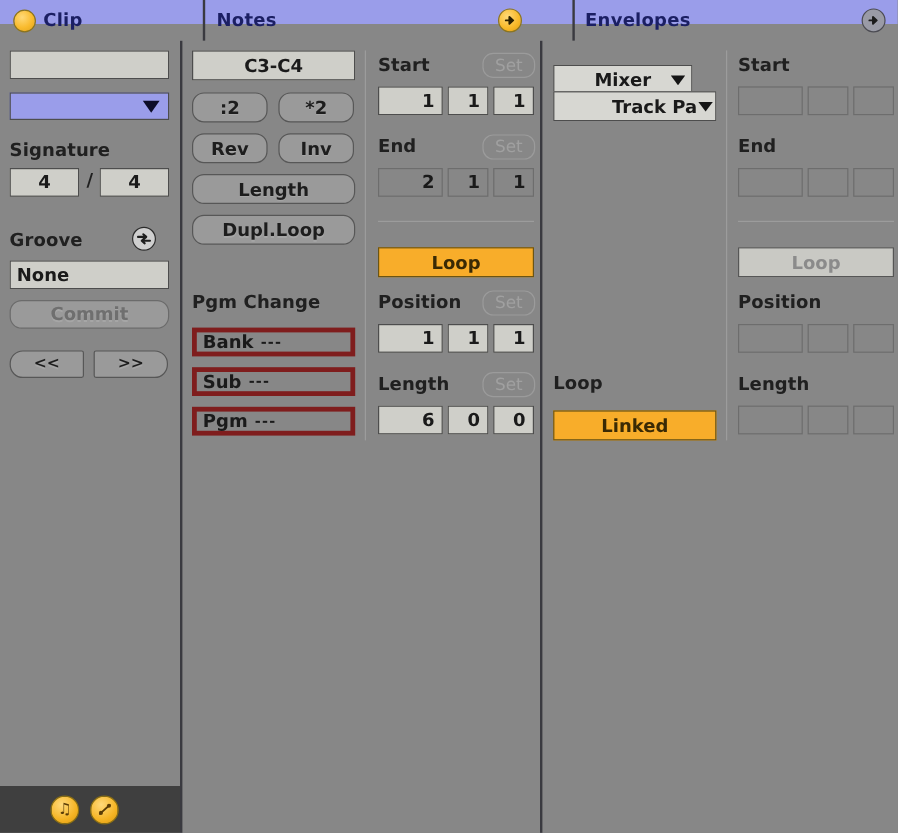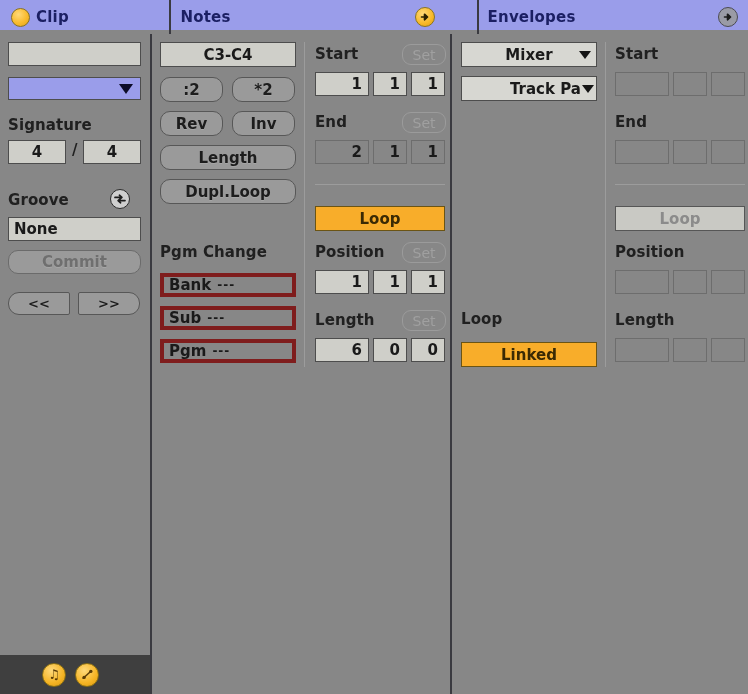--- a/index.html
+++ b/index.html
@@ -20,21 +20,21 @@
     width: 748px;
     height: 694px;
     background: #878787;
     box-sizing: border-box;
   }
 
   
   .titlebar {
     position: absolute;
     left: 0; top: 0;
-    width: 748px; height: 30px;
+    width: 748px; height: 20px;
     background: #9a9dea;
     display: flex;
     gap: 32px;
   }
   .title-cell {
     position: relative;
     height: 34px;
     display: flex;
     align-items: center;
     box-sizing: border-box;
@@ -387,21 +387,21 @@
       <div class="set-pill abs" style="left:250px; top:276px; width:44px; height:21px;">Set</div>
 
       <div class="field abs right" style="left:163px; top:304px; width:54px; height:24px;">6</div>
       <div class="field abs right" style="left:221px; top:304px; width:34px; height:24px;">0</div>
       <div class="field abs right" style="left:259px; top:304px; width:34px; height:24px;">0</div>
 
     </div>
 
     <div class="panel env-panel">
 
-      <div class="dropdown abs" style="left:9px; top:8px; width:136px; height:25px;text-align:right;">
+      <div class="dropdown abs" style="left:9px; top:20px; width:116px; height:25px;text-align:right;">
         <span>Mixer</span>
         <span class="caret"></span>
       </div>
       <div class="dropdown abs" style="left:9px; top:42px; width:136px; height:25px; justify-content:flex-start; padding-left:48px;">
         <span>Track Pa</span>
         <span class="caret" style="right:2px;"></span>
       </div>
 
       <div class="lbl abs" style="left:9px; top:276px;">Loop</div>
       <div class="orange-btn abs" style="left:9px; top:308px; width:136px; height:25px;">Linked</div>

